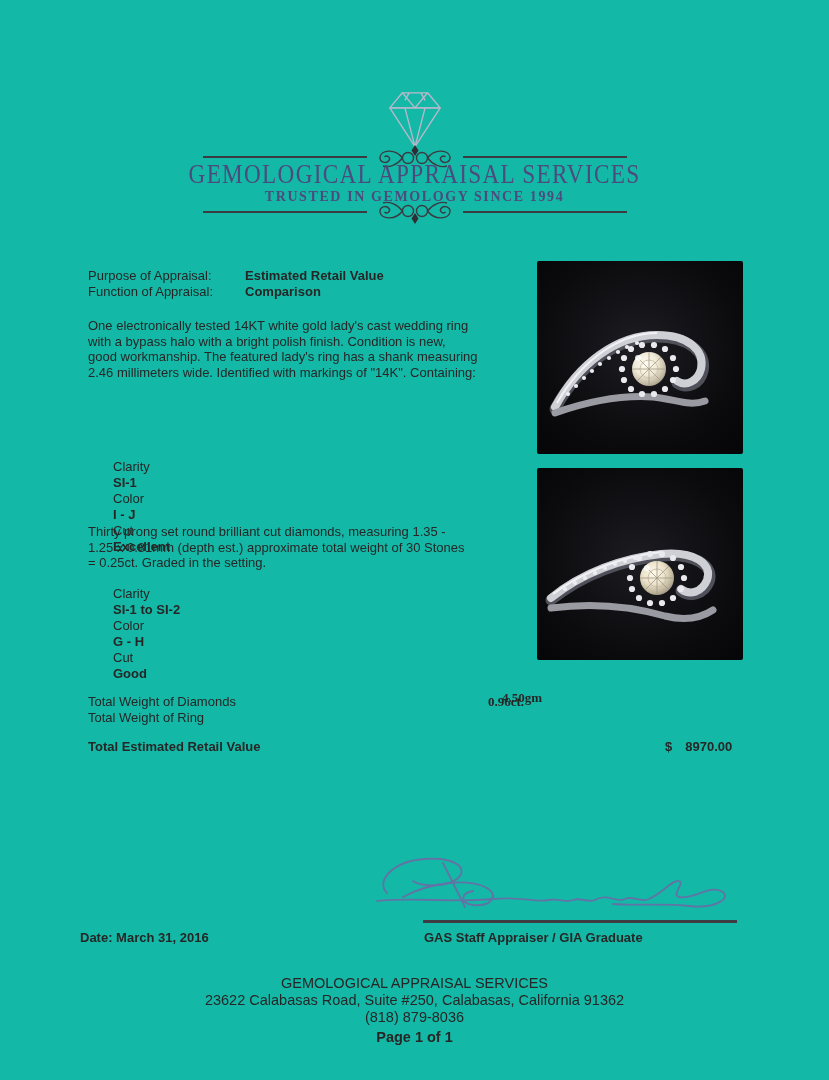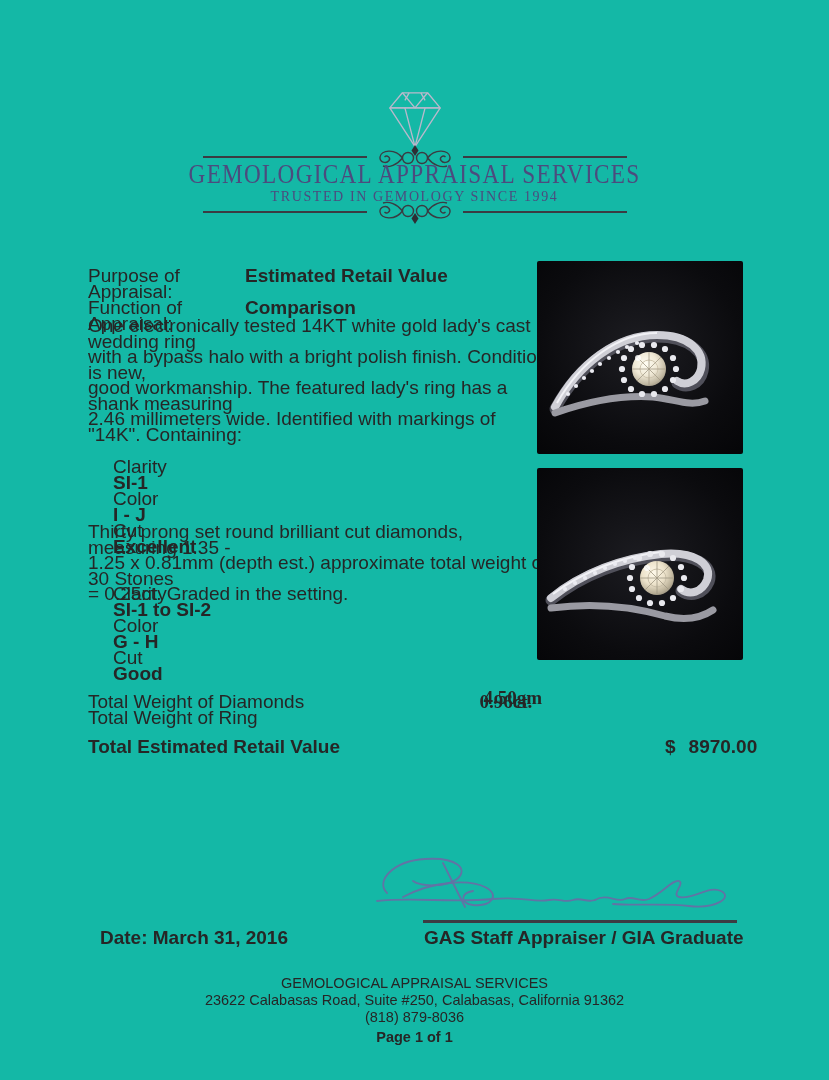--- a/index.html
+++ b/index.html
@@ -15,25 +15,25 @@
   .divider.top{top:143px;}
   .divider.bottom{top:198px;}
   .divider.bottom svg{transform:scaleY(-1);}
   .company-title{
     position:absolute;left:0;right:0;top:159px;text-align:center;
     font-family:"Liberation Serif",serif;color:#4c4b7e;font-size:27px;
     letter-spacing:1.5px;white-space:nowrap;transform:scaleX(0.86);
   }
   .company-tagline{
     position:absolute;left:0;right:0;top:189px;text-align:center;
-    font-family:"Liberation Serif",serif;color:#4c4b7e;font-size:14px;letter-spacing:1.6px;
+    font-family:"Liberation Serif",serif;color:#4c4b7e;font-size:14px;letter-spacing:1.6px;font-weight:bold;
   }
   
   .abs{position:absolute;}
-  .fs{font-size:19px;line-height:15.5px;}
+  .fs{font-size:13px;line-height:15.5px;}
   .b{font-weight:bold;}
   .para{white-space:pre-line;}
   .meta-row{display:flex;line-height:16px;}
   .meta-row .lbl{width:157px;}
   .spec-row{display:flex;line-height:16px;flex-direction:column;}
   .spec-row .lbl{width:100px;}
   
   .photo{position:absolute;left:537px;width:206px;border-radius:2px;overflow:hidden;}
   .photo.p1{top:261px;height:193px;}
   .photo.p2{top:468px;height:192px;}
@@ -274,21 +274,21 @@
     <g fill="none" stroke="#6273a5" stroke-width="1.8" stroke-linecap="round">
       <path d="M14,40 C2,28 20,8 52,6 C84,4 96,16 84,26 C74,34 48,34 40,28"></path>
       <path d="M70,10 C76,22 84,38 92,54"></path>
       <path d="M30,44 C60,28 96,26 112,34 C128,42 118,54 100,52 C86,50 88,40 100,38"></path>
       <path d="M4,48 C40,44 80,50 120,46 C150,43 160,50 176,47 C186,45 192,50 200,47 C208,44 214,50 222,47"></path>
       <path d="M222,47 C234,40 244,50 252,46 C260,42 266,50 276,46 C290,40 300,26 306,28 C312,30 298,42 306,44 C320,47 336,32 348,38 C360,44 344,56 316,53 C292,50 260,53 240,51"></path>
     </g>
   </svg>
   <div class="sig-line"></div>
   <div class="abs fs b" style="left:424px;top:930px;">GAS Staff Appraiser / GIA Graduate</div>
-  <div class="abs fs b" style="left:100px;top:930px;">Date: March 31, 2016</div>
+  <div class="abs fs b" style="left:80px;top:930px;">Date: March 31, 2016</div>
 
   <div class="footer">
     <div>GEMOLOGICAL APPRAISAL SERVICES</div>
     <div>23622 Calabasas Road, Suite #250, Calabasas, California 91362</div>
     <div>(818) 879-8036</div>
     <div class="pg">Page 1 of 1</div>
   </div>
 
 </div>
 

